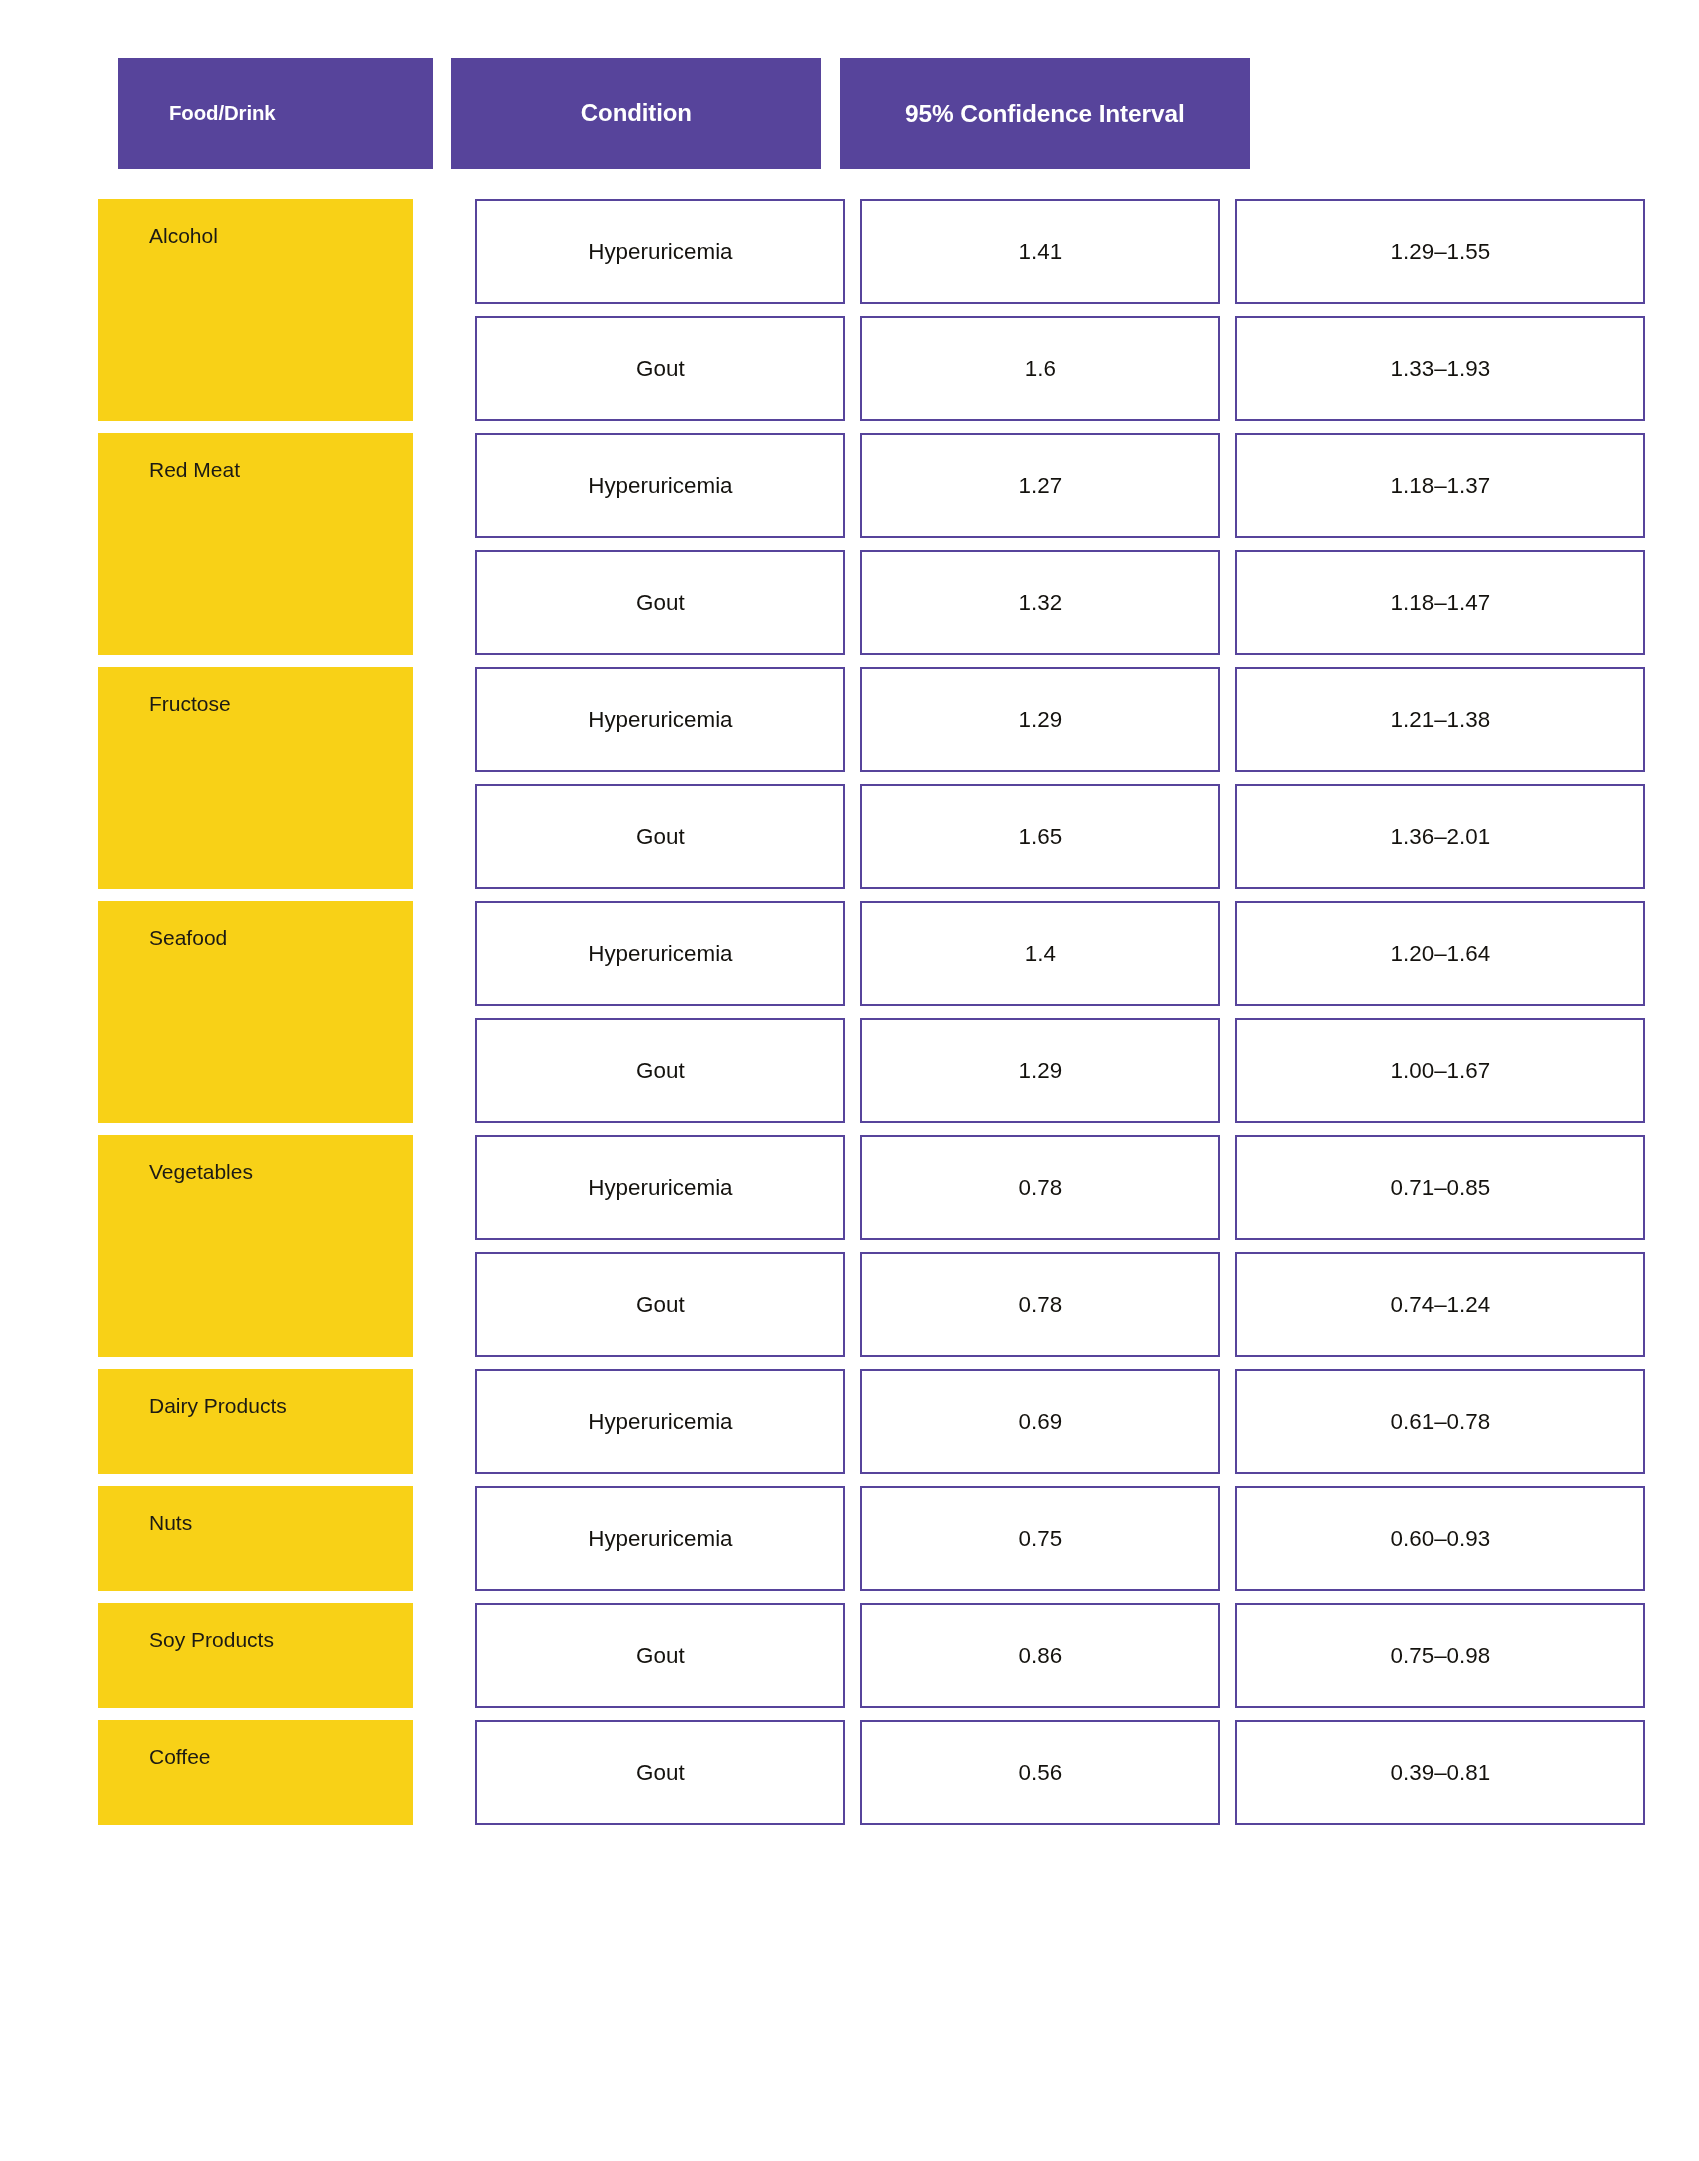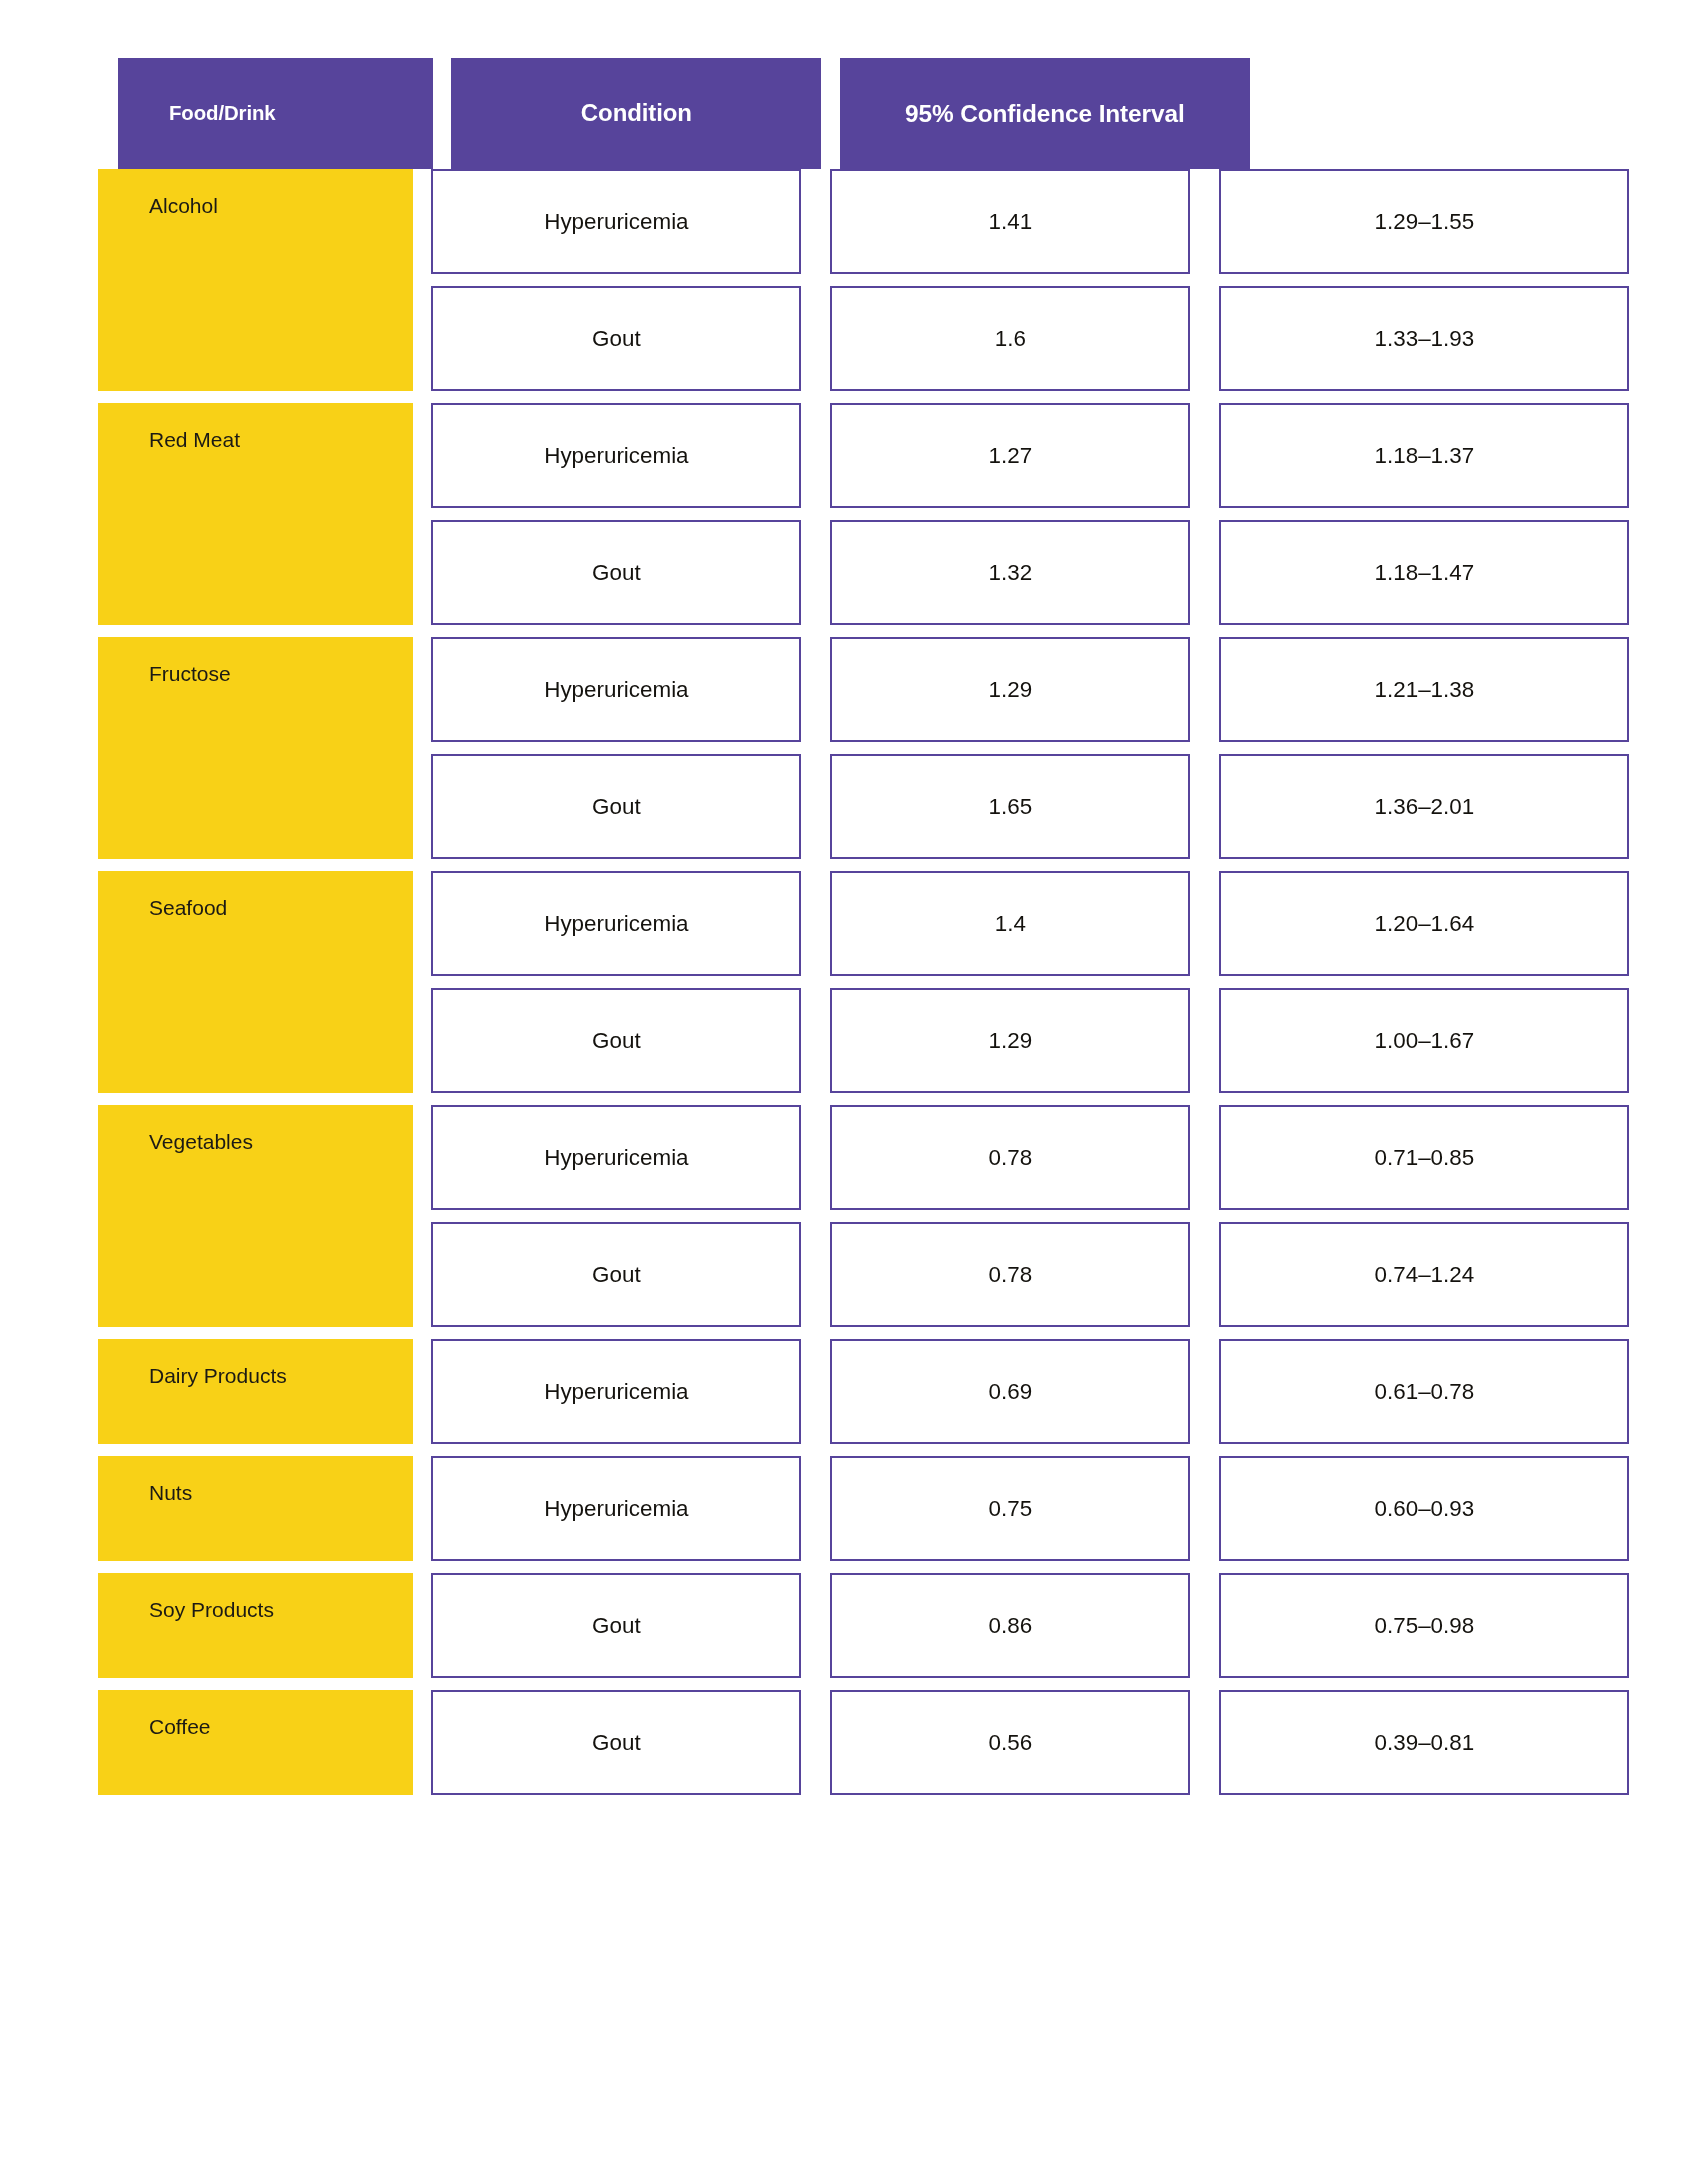--- a/index.html
+++ b/index.html
@@ -22,21 +22,21 @@
     position: absolute;
     left: 98px;
     top: 58px;
     width: 1494px;
   }
 
   
   .head-row {
     display: flex;
     gap: 18.4px;
-    margin-bottom: 0;
+    margin-bottom: 30px;
     padding-left: 20px;
   }
   .head-cell {
     background: #57449B;
     color: #ffffff;
     font-weight: bold;
     height: 111px;
     display: flex;
     align-items: center;
     justify-content: center;
@@ -78,21 +78,22 @@
 
   
   .rows {
     display: flex;
     flex-direction: column;
     gap: 12px;
     flex: 1;
   }
   .row {
     display: flex;
-    gap: 29px;
+    gap: 15px;
+    margin-left: 44px;
   }
   .cell {
     border: 2px solid #57449B;
     background: #ffffff;
     color: #14120e;
     height: 105px;
     display: flex;
     align-items: center;
     justify-content: center;
     text-align: center;

